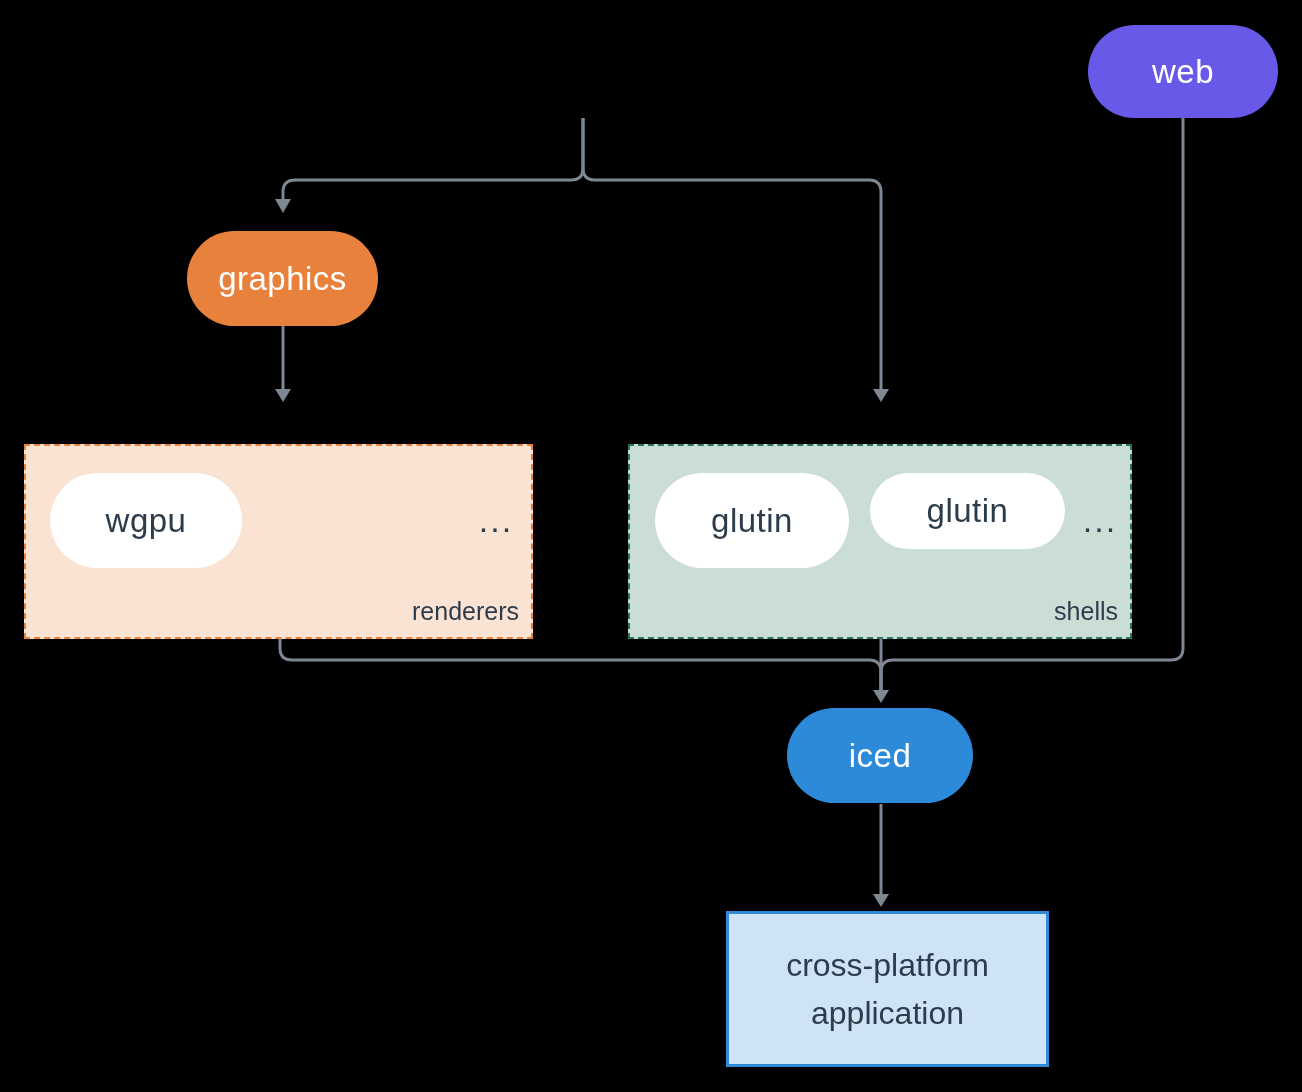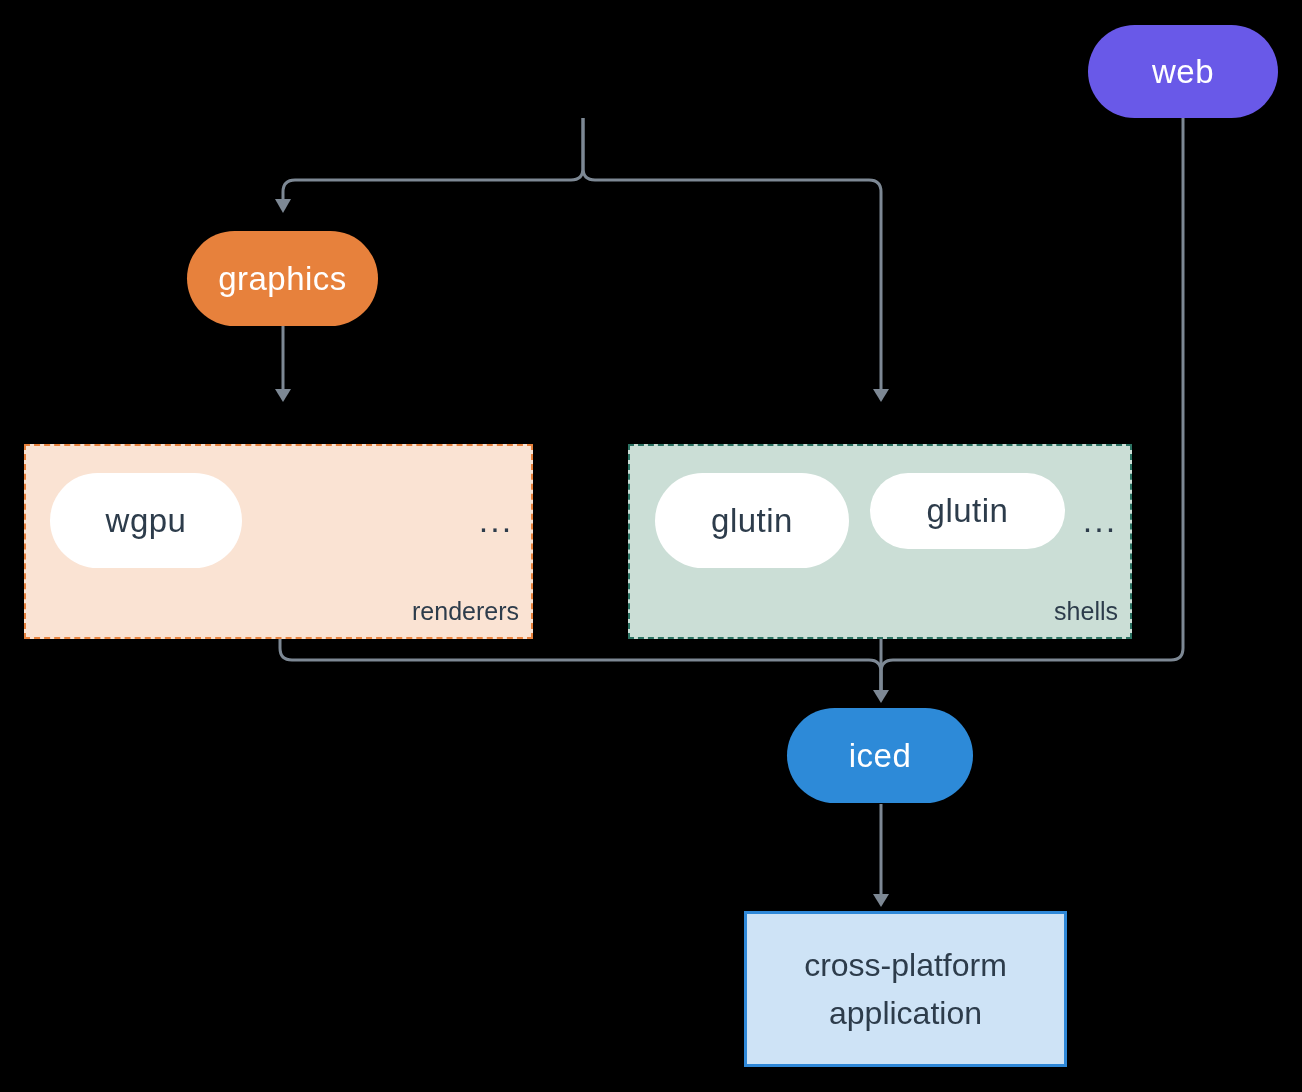--- a/index.html
+++ b/index.html
@@ -103,18 +103,18 @@
       <span>glutin</span>
     </div>
     <span class="ellipsis" style="left:440px;">...</span>
     <span class="group-label">shells</span>
   </div>
 
   <div class="pill primary blue" style="left:787px; top:708px; width:186px; height:95px;">
     <span>iced</span>
   </div>
 
-  <div class="appbox" style="left:744px; top:911px; width:323px; height:156px;">
+  <div class="appbox" style="left:726px; top:911px; width:323px; height:156px;">
     <div>cross-platform</div>
     <div>application</div>
   </div>
 
 </div>
 
 </body></html>

